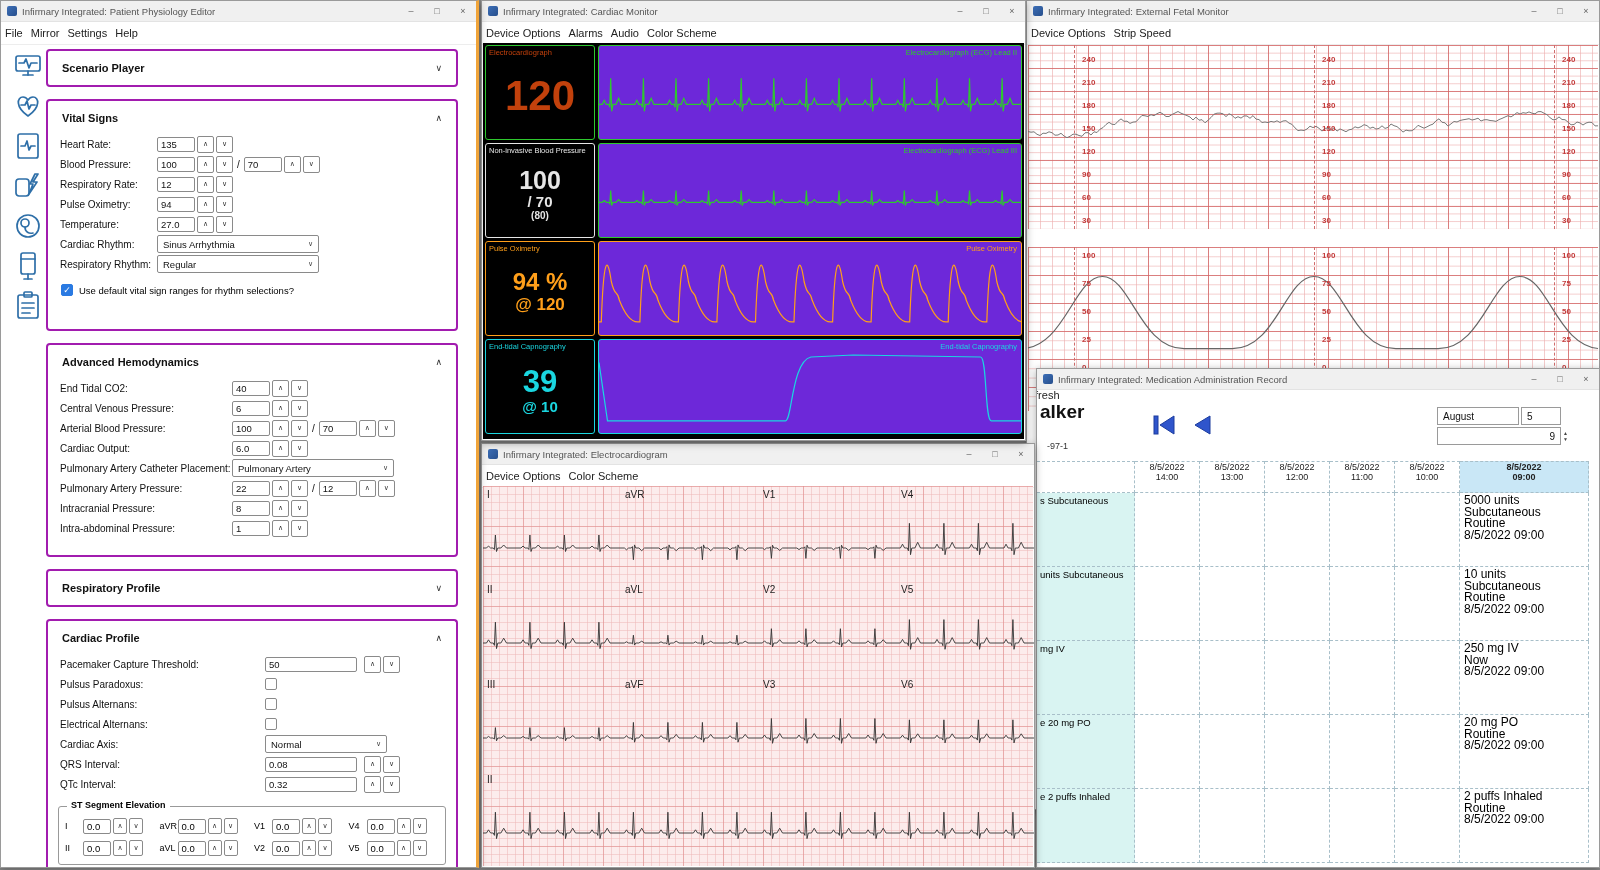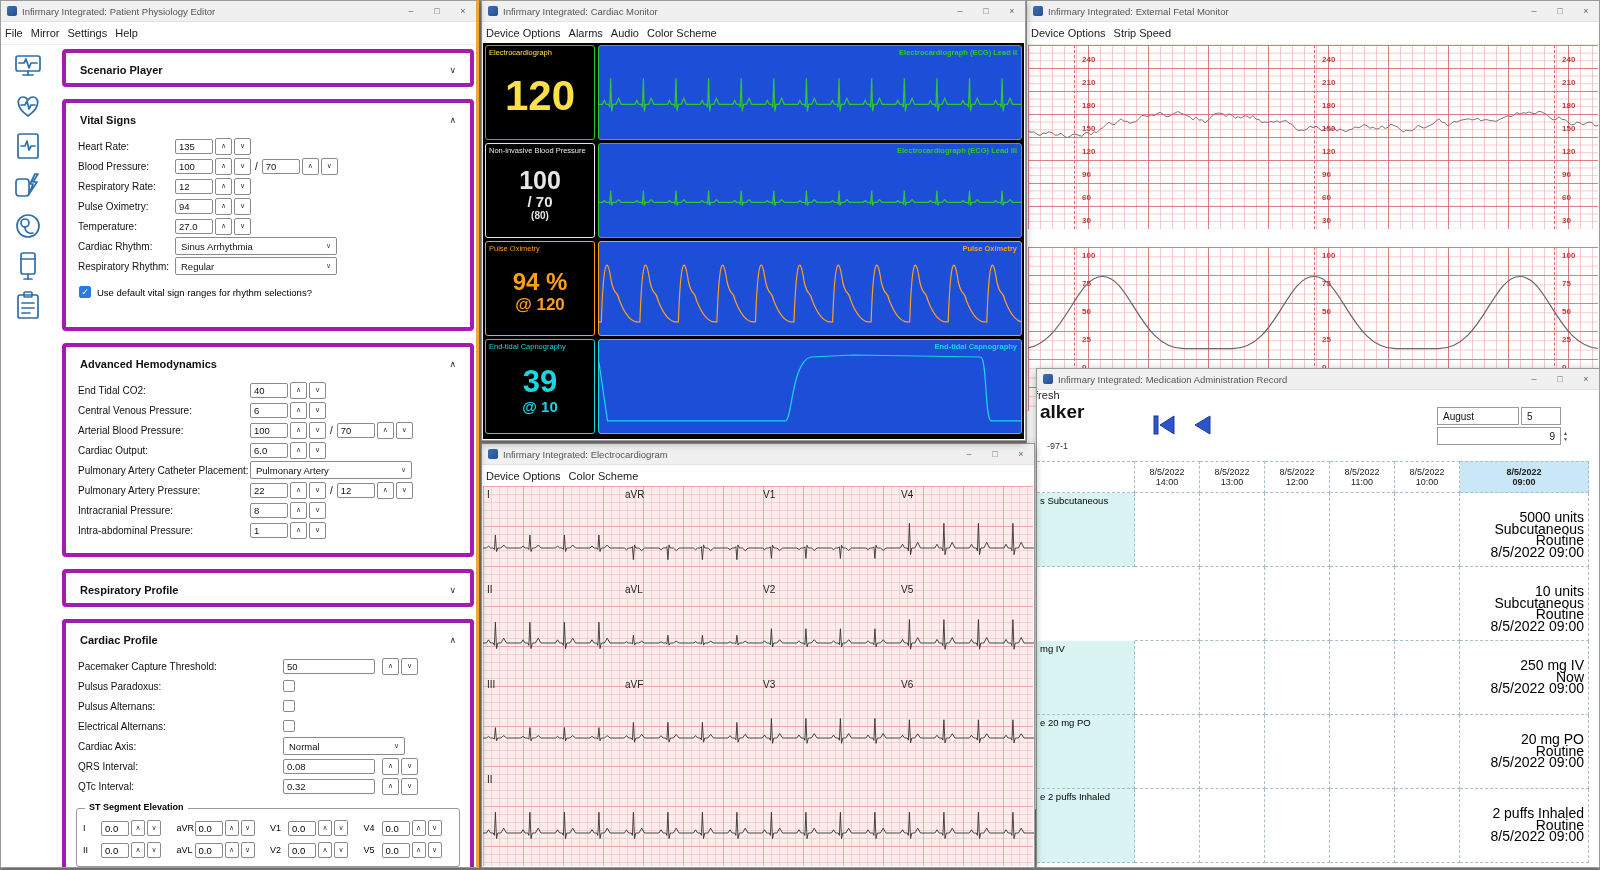--- a/index.html
+++ b/index.html
@@ -12,21 +12,21 @@
   .win-btns{margin-left:auto;display:flex;height:100%;}
   .win-btn{width:26px;height:100%;display:flex;align-items:center;justify-content:center;font-size:9px;color:#666;}
   .menubar{height:22px;display:flex;align-items:center;background:#fff;border-bottom:1px solid #ededed;}
   .menu-item{font-size:11px;color:#222;padding:0 4px;white-space:nowrap;}
 
   
   #win-phys{left:0;top:0;width:479px;height:868px;z-index:5;border-right:3px solid #f0a43a;}
   #rail{position:absolute;left:0;top:44px;width:56px;}
   .rail-item{width:36px;height:36px;margin:4px auto;}
   .rail-item svg{width:34px;height:34px;stroke:#2e6fa8;fill:none;stroke-width:1.7;stroke-linecap:round;stroke-linejoin:round;}
-  .card{position:absolute;left:61px;width:412px;border:4px solid #a21caf;border-radius:4px;background:#fff;box-sizing:border-box;overflow:hidden;}
+  .card{position:absolute;left:45px;width:412px;border:2px solid #a21caf;border-radius:4px;background:#fff;box-sizing:border-box;overflow:hidden;}
   .card-head{display:flex;justify-content:space-between;align-items:center;padding:11px 14px 8px 14px;}
   .card-title{font-size:11px;font-weight:bold;color:#111;}
   .chev{font-size:9px;color:#333;}
   .rows{padding:2px 12px 6px 12px;}
   .frow{height:20px;display:flex;align-items:center;font-size:10px;color:#111;}
   #vs-rows .flabel{width:97px;}
   #ah-rows .flabel{width:172px;}
   #cp-rows .flabel{width:205px;}
   .flabel{flex:0 0 auto;white-space:nowrap;}
   .ctl{display:inline-flex;align-items:center;}
@@ -50,21 +50,21 @@
   #win-mon{left:481px;top:0;width:545px;height:441px;z-index:4;}
   #monitor-screen{position:absolute;left:1px;top:42px;right:1px;bottom:1px;background:#000;padding:2px;}
   .chan{display:flex;gap:3px;margin-bottom:3px;height:95px;}
   .chnum{flex:0 0 110px;border:1px solid;border-radius:3px;position:relative;display:flex;flex-direction:column;align-items:center;justify-content:center;background:#000;box-sizing:border-box;padding-top:8px;}
   .chlabel{position:absolute;top:2px;left:3px;right:3px;font-size:7.5px;white-space:nowrap;overflow:hidden;}
   .chbig{font-weight:bold;line-height:1.02;}
   .b0{font-size:42px;} .b1{font-size:25px;} .b2{font-size:24px;} .b3{font-size:31px;}
   .chmid{font-weight:bold;}
   .m1{font-size:15px;} .m2{font-size:17px;} .m3{font-size:15px;}
   .chsmall{font-weight:bold;font-size:10px;}
-  .chwave{flex:1;border:1px solid;border-radius:3px;position:relative;overflow:hidden;background:#1d4ed8;box-sizing:border-box;font-weight:bold;}
+  .chwave{flex:1;border:1px solid;border-radius:3px;position:relative;overflow:hidden;background:#6d28d9;box-sizing:border-box;}
   .wlabel{position:absolute;top:2px;right:4px;font-size:7.5px;}
   .chwave svg{position:absolute;left:0;top:0;}
 
   
   #win-ecg{left:481px;top:443px;width:554px;height:425px;z-index:3;}
   #paper{position:absolute;left:1px;top:42px;right:1px;bottom:1px;background-color:#fcecec;
     background-image:
       linear-gradient(rgba(224,140,140,.55) 1px,transparent 1px),
       linear-gradient(90deg,rgba(224,140,140,.55) 1px,transparent 1px),
       linear-gradient(rgba(238,186,186,.55) 1px,transparent 1px),
@@ -98,24 +98,24 @@
   #win-mar{left:1036px;top:368px;width:564px;height:500px;z-index:2;}
   .mar-frag{position:absolute;color:#111;white-space:nowrap;}
   #mar-name{font-size:19px;font-weight:bold;}
   #mar-mrn{font-size:9px;color:#333;}
   #mar-refresh{font-size:11px;color:#222;}
   .dbox{position:absolute;height:18px;border:1px solid #9a9a9a;background:#fff;font-size:10px;display:flex;align-items:center;padding:0 5px;box-sizing:border-box;color:#111;}
   .spinarrows{position:absolute;display:flex;flex-direction:column;justify-content:center;height:18px;font-size:5px;color:#444;line-height:6px;}
   #mar-nav{position:absolute;left:112px;top:44px;display:flex;gap:10px;}
   #mar-table{position:absolute;left:0;top:92px;right:0;bottom:0;}
   .mcell{position:absolute;box-sizing:border-box;border-right:1px dashed #a8bfc9;border-bottom:1px dashed #a8bfc9;overflow:hidden;background:#fff;}
-  .mhead{display:flex;flex-direction:column;align-items:center;justify-content:center;font-size:9px;color:#222;border-top:1px dashed #a8bfc9;}
+  .mhead{display:flex;flex-direction:column;align-items:center;font-size:9px;color:#222;border-top:1px dashed #a8bfc9;}
   .mhead.hl{background:#c9e7f6;font-weight:bold;}
   .medcell{background:#d9f4f2;padding:2px 3px;font-size:9.5px;}
-  .dosecell{padding:19px 4px;line-height:11.5px;font-size:14px;text-align:right;}
+  .dosecell{padding:2px 4px;line-height:11.5px;font-size:12px;}
 </style>
 </head>
 <body>
 
 <div class="window" id="win-fetal">
   <div class="titlebar">
     <div class="title-icon"></div>
     <div class="title-text">Infirmary Integrated: External Fetal Monitor</div>
     <div class="win-btns">
       <div class="win-btn">–</div>
@@ -243,20 +243,21 @@
       <div class="mcell" style="left: 98px; top: 32px; width: 65px; height: 74px;"></div>
       <div class="mcell" style="left: 163px; top: 32px; width: 65px; height: 74px;"></div>
       <div class="mcell" style="left: 228px; top: 32px; width: 65px; height: 74px;"></div>
       <div class="mcell" style="left: 293px; top: 32px; width: 65px; height: 74px;"></div>
       <div class="mcell" style="left: 358px; top: 32px; width: 65px; height: 74px;"></div>
       <div class="mcell dosecell" style="left: 423px; top: 32px; width: 129px; height: 74px;">
         <div>5000 units Subcutaneous</div>
         <div>Routine</div>
         <div>8/5/2022 09:00</div>
       </div>
+      <div class="mcell medcell" style="left: 0px; top: 106px; width: 98px; height: 74px;"><span>units Subcutaneous</span></div>
       <div class="mcell" style="left: 98px; top: 106px; width: 65px; height: 74px;"></div>
       <div class="mcell" style="left: 163px; top: 106px; width: 65px; height: 74px;"></div>
       <div class="mcell" style="left: 228px; top: 106px; width: 65px; height: 74px;"></div>
       <div class="mcell" style="left: 293px; top: 106px; width: 65px; height: 74px;"></div>
       <div class="mcell" style="left: 358px; top: 106px; width: 65px; height: 74px;"></div>
       <div class="mcell dosecell" style="left: 423px; top: 106px; width: 129px; height: 74px;">
         <div>10 units Subcutaneous</div>
         <div>Routine</div>
         <div>8/5/2022 09:00</div>
       </div>
@@ -343,21 +344,21 @@
     </div>
   </div>
   <div class="menubar" id="mon-menu">
       <span class="menu-item">Device Options</span>
       <span class="menu-item">Alarms</span>
       <span class="menu-item">Audio</span>
       <span class="menu-item">Color Scheme</span>
     </div>
   <div id="monitor-screen">
       <div class="chan">
-        <div class="chnum" style="border-color:#2ec82e;color:#fde047">
+        <div class="chnum" style="border-color:#2ec82e;color:#c2410c">
           <div class="chlabel">Electrocardiograph</div>
           <div class="chbig b0">120</div>
         </div>
         <div class="chwave" style="border-color:#2ec82e">
           <div class="wlabel" style="color:#2ec82e">Electrocardiograph (ECG) Lead II</div>
           <svg width="424" height="94" viewBox="0 0 424 94">
             <path id="wave0" fill="none" stroke="#2ec82e" stroke-width="1.2" d="M0 58.3 L 3.3 58.3 L 5.2 54.3 L 7.2 58.3 L 9.8 58.3 L 10.8 61.3 L 11.7 32.3 L 12.7 65.3 L 14.0 58.3 L 17.0 58.3 L 19.6 52.3 L 22.2 58.3 L 35.9 58.3 L 37.8 54.3 L 39.8 58.3 L 42.4 58.3 L 43.4 61.3 L 44.4 32.3 L 45.3 65.3 L 46.6 58.3 L 49.6 58.3 L 52.2 52.3 L 54.8 58.3 L 68.5 58.3 L 70.4 54.3 L 72.4 58.3 L 75.0 58.3 L 76.0 61.3 L 77.0 32.3 L 78.0 65.3 L 79.3 58.3 L 82.2 58.3 L 84.8 52.3 L 87.4 58.3 L 101.1 58.3 L 103.1 54.3 L 105.0 58.3 L 107.6 58.3 L 108.6 61.3 L 109.6 32.3 L 110.6 65.3 L 111.9 58.3 L 114.8 58.3 L 117.4 52.3 L 120.0 58.3 L 133.7 58.3 L 135.7 54.3 L 137.6 58.3 L 140.2 58.3 L 141.2 61.3 L 142.2 32.3 L 143.2 65.3 L 144.5 58.3 L 147.4 58.3 L 150.0 52.3 L 152.6 58.3 L 166.3 58.3 L 168.3 54.3 L 170.3 58.3 L 172.9 58.3 L 173.8 61.3 L 174.8 32.3 L 175.8 65.3 L 177.1 58.3 L 180.0 58.3 L 182.6 52.3 L 185.3 58.3 L 199.0 58.3 L 200.9 54.3 L 202.9 58.3 L 205.5 58.3 L 206.5 61.3 L 207.4 32.3 L 208.4 65.3 L 209.7 58.3 L 212.7 58.3 L 215.3 52.3 L 217.9 58.3 L 231.6 58.3 L 233.5 54.3 L 235.5 58.3 L 238.1 58.3 L 239.1 61.3 L 240.0 32.3 L 241.0 65.3 L 242.3 58.3 L 245.3 58.3 L 247.9 52.3 L 250.5 58.3 L 264.2 58.3 L 266.1 54.3 L 268.1 58.3 L 270.7 58.3 L 271.7 61.3 L 272.7 32.3 L 273.6 65.3 L 274.9 58.3 L 277.9 58.3 L 280.5 52.3 L 283.1 58.3 L 296.8 58.3 L 298.8 54.3 L 300.7 58.3 L 303.3 58.3 L 304.3 61.3 L 305.3 32.3 L 306.3 65.3 L 307.6 58.3 L 310.5 58.3 L 313.1 52.3 L 315.7 58.3 L 329.4 58.3 L 331.4 54.3 L 333.3 58.3 L 335.9 58.3 L 336.9 61.3 L 337.9 32.3 L 338.9 65.3 L 340.2 58.3 L 343.1 58.3 L 345.7 52.3 L 348.3 58.3 L 362.0 58.3 L 364.0 54.3 L 365.9 58.3 L 368.6 58.3 L 369.5 61.3 L 370.5 32.3 L 371.5 65.3 L 372.8 58.3 L 375.7 58.3 L 378.3 52.3 L 380.9 58.3 L 394.6 58.3 L 396.6 54.3 L 398.6 58.3 L 401.2 58.3 L 402.1 61.3 L 403.1 32.3 L 404.1 65.3 L 405.4 58.3 L 408.3 58.3 L 411.0 52.3 L 413.6 58.3 L 424.0 58.3"></path>
           </svg>
         </div>
       </div>

